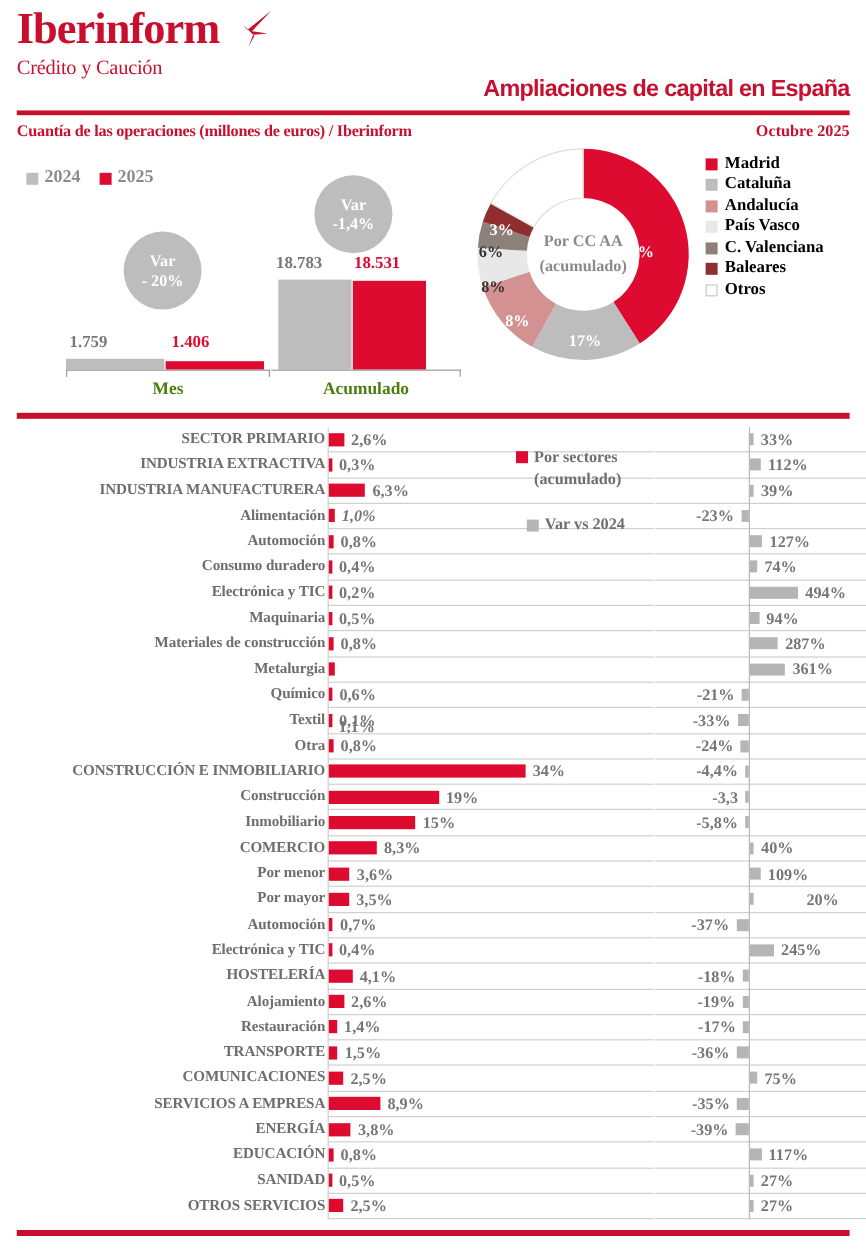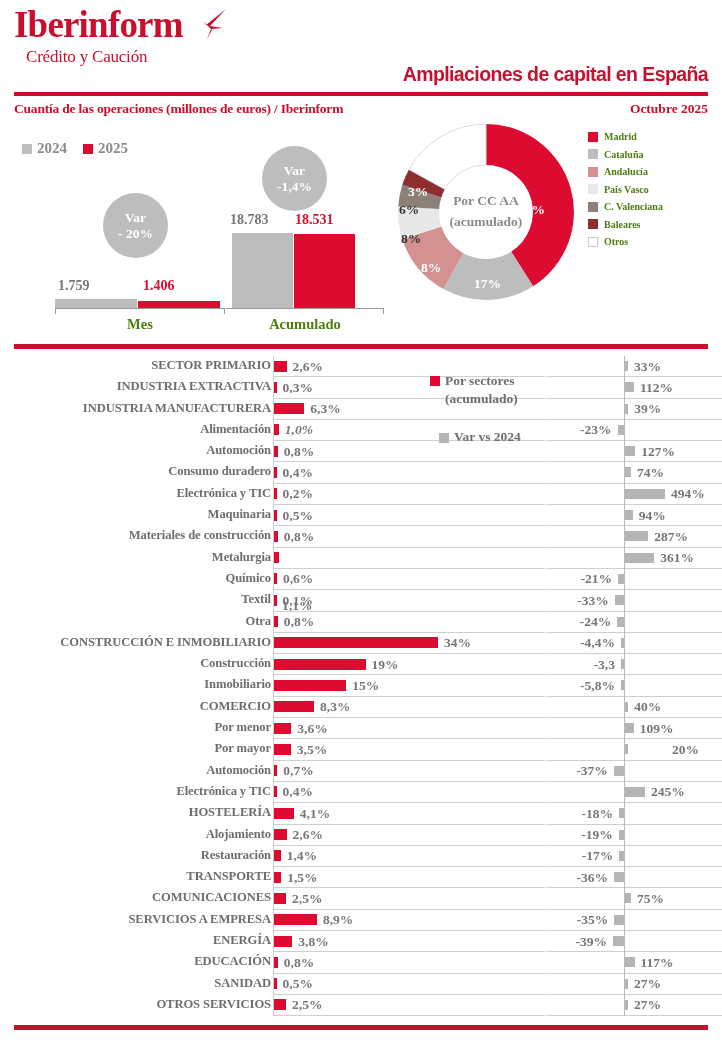--- a/index.html
+++ b/index.html
@@ -14,21 +14,21 @@
   
   .logo-wrap { position: absolute; left: 14px; top: 6px; }
   .logo-main {
     font-family: "Liberation Serif", serif;
     font-weight: bold; font-size: 37px; color: #c8102e;
     letter-spacing: -0.8px; line-height: 1;
   }
   .logo-bird { position: absolute; left: 176px; top: 2px; }
   .logo-sub {
     font-family: "Liberation Serif", serif;
-    font-size: 17px; color: #c8102e; margin-top: 4px; letter-spacing: -0.2px; margin-left: 12px;
+    font-size: 17px; color: #c8102e; margin-top: 4px; letter-spacing: -0.2px;
   }
   .main-title {
     position: absolute; right: 14px; top: 63px;
     font-family: "Liberation Sans", sans-serif;
     font-weight: bold; font-size: 19.5px; color: #c8102e;
     letter-spacing: -0.6px;
   }
   .rule-red-top {
     position: absolute; left: 14px; top: 92px; width: 694px; height: 4px;
     background: #c8102e;
@@ -79,21 +79,21 @@
     font-weight: bold; color: #8a8a8a; font-size: 13.5px; line-height: 1.55;
     width: 100px;
   }
   .slice-lab {
     position: absolute; font-family: "Liberation Serif", serif;
     font-weight: bold; font-size: 13.5px;
   }
   .cc-legend { position: absolute; left: 588px; top: 128px; }
   .cc-row { display: flex; align-items: center; gap: 6px; height: 17.5px; }
   .cc-sw { width: 10px; height: 10px; display: inline-block; }
-  .cc-lab { font-family: "Liberation Serif", serif; font-weight: bold; font-size: 10px; color: #4d7c0f; }
+  .cc-lab { font-family: "Liberation Serif", serif; font-weight: bold; font-size: 14px; color: #000000; }
 
   
   .rule-red-mid {
     position: absolute; left: 14px; top: 344px; width: 694px; height: 5px; background: #c8102e;
   }
   .rule-red-bot {
     position: absolute; left: 14px; top: 1025px; width: 694px; height: 5px; background: #c8102e;
   }
 
   

